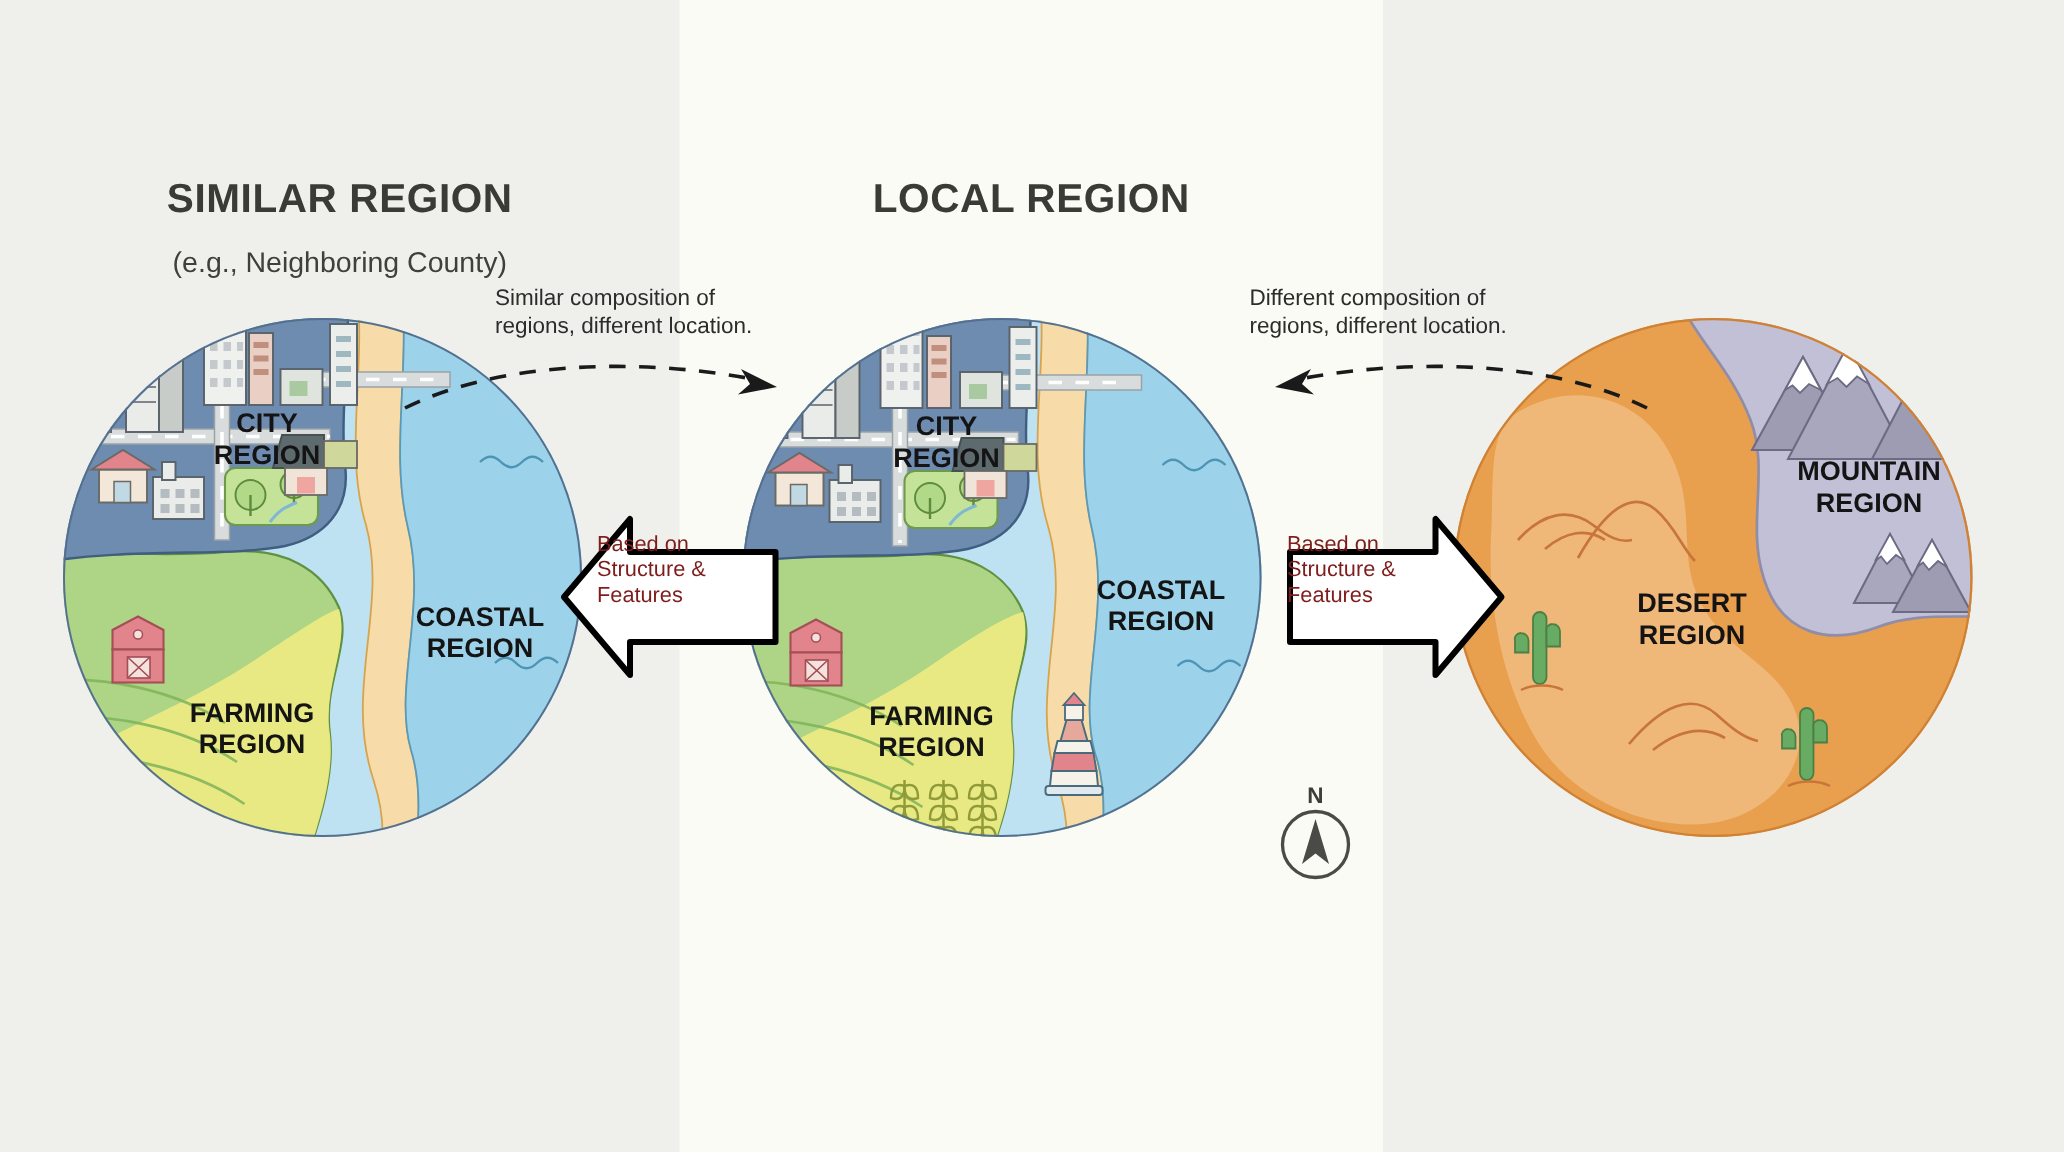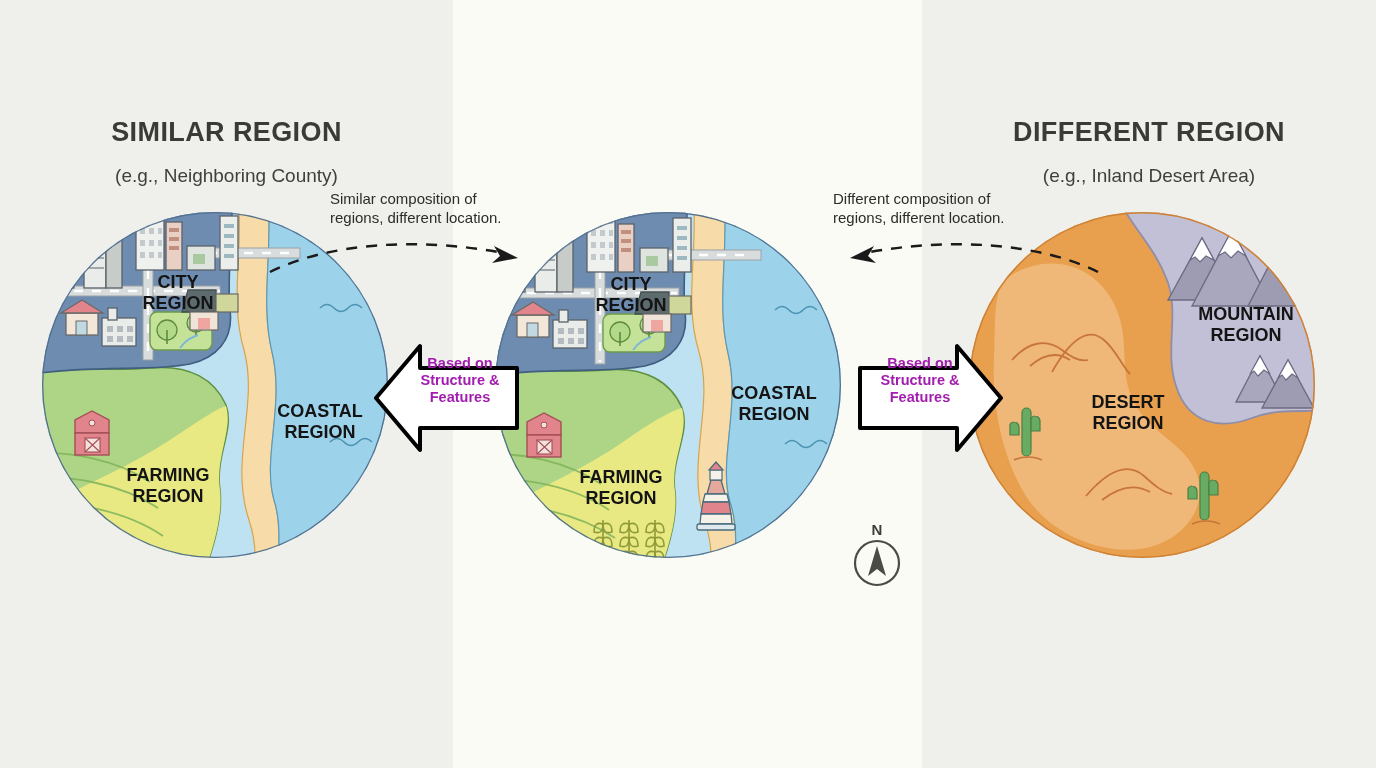--- a/index.html
+++ b/index.html
@@ -28,22 +28,22 @@
   .subtitle{
     font-size:19px;color:#3f3f3b;margin-top:17px;line-height:1.15;
   }
 
   .circle-wrap{position:absolute;}
   .caption{
     position:absolute;text-align:left;font-size:15px;color:#2c2c2a;
     line-height:1.25;white-space:pre-line;
   }
   .arrowbox-label{
-    position:absolute;text-align:center;font-size:14.5px;font-weight:bold;
-    color:#a21caf;line-height:1.18;pointer-events:none;white-space:pre-line;
+    position:absolute;font-size:14.5px;font-weight:normal;
+    color:#7f1d1d;line-height:1.18;pointer-events:none;white-space:pre-line;
   }
   svg{display:block;overflow:visible;}
   .rg-label{
     font-family:"Liberation Sans","DejaVu Sans",sans-serif;
     font-weight:bold;fill:#141414;text-anchor:middle;
   }
   .compass-n{
     font-family:"Liberation Sans","DejaVu Sans",sans-serif;
     font-weight:bold;font-size:15px;fill:#3d3d3a;text-anchor:middle;
   }
@@ -238,20 +238,23 @@
         <g>
           <text class="rg-label" x="290" y="227" font-size="18">COASTAL</text>
           <text class="rg-label" x="290" y="248" font-size="18">REGION</text>
         </g>
       </svg>
     </div>
   </div>
 
   <div class="col" id="col-center">
 
+    <div class="title-block" style="top:118px;">
+      <div class="title">LOCAL REGION</div>
+    </div>
 
     <div class="circle-wrap" style="left:20px;top:190px;">
       <svg width="420" height="400" viewBox="0 0 420 400">
         <defs>
           <clipPath id="clipC">
               <circle cx="195" cy="195" r="173"></circle>
             </clipPath>
         </defs>
 
         <g clip-path="url(#clipC)">
@@ -451,24 +454,20 @@
           <text class="compass-n" x="404" y="345">N</text>
           <circle cx="404" cy="373" r="22" fill="none" stroke="#4a4a46" stroke-width="2.2"></circle>
           <path d="M404,356 L413,386 L404,379 L395,386 Z" fill="#4a4a46"></path>
         </g>
       </svg>
     </div>
   </div>
 
   <div class="col" id="col-right">
 
-    <div class="title-block" style="top:118px;">
-      <div class="title">DIFFERENT REGION</div>
-      <div class="subtitle">(e.g., Inland Desert Area)</div>
-    </div>
 
     <div class="circle-wrap" style="left:30px;top:190px;">
       <svg width="390" height="390" viewBox="0 0 390 390">
         <defs>
           <clipPath id="clipR">
               <circle cx="190" cy="195" r="173"></circle>
             </clipPath>
         </defs>
         <g clip-path="url(#clipR)">
           <rect x="0" y="0" width="390" height="390" fill="#e8a04f"></rect>

